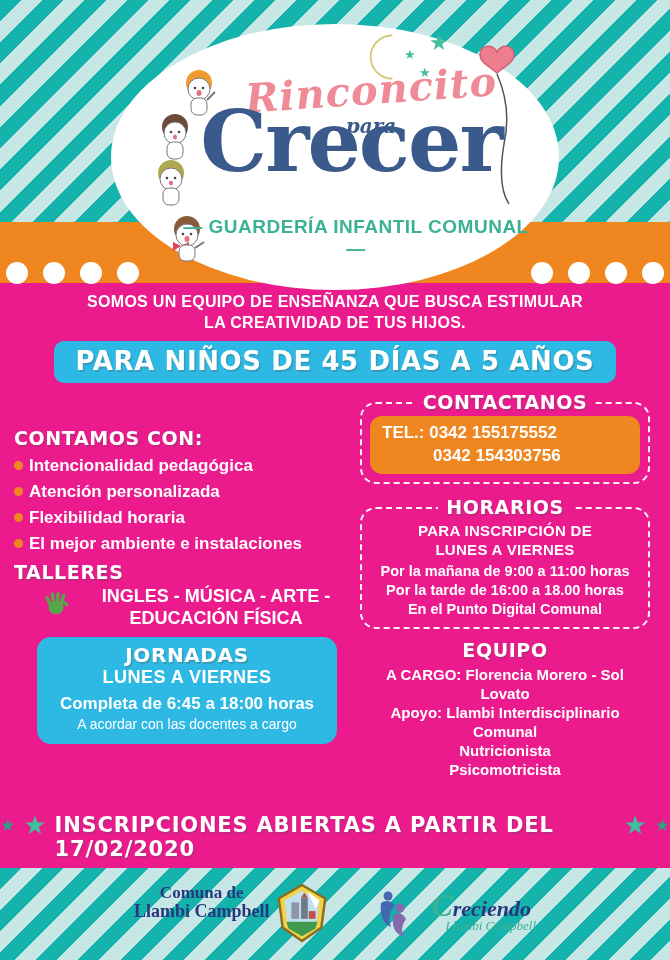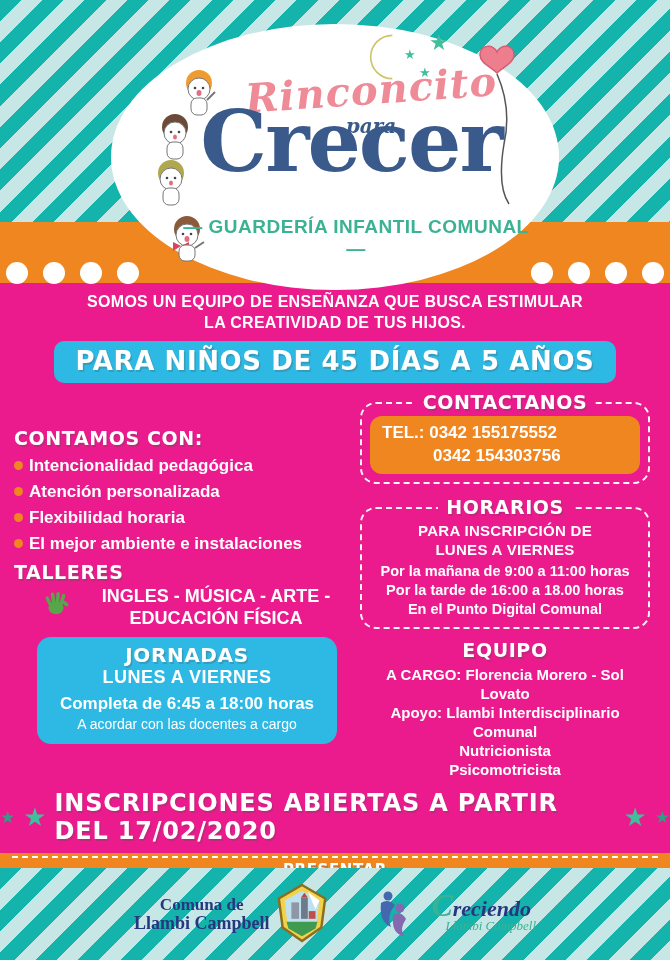--- a/index.html
+++ b/index.html
@@ -69,30 +69,30 @@
     padding:12px 8px 8px;}
   .phone-card{background:var(--orange);border-radius:12px;padding:5px 8px 7px 12px;
     font-weight:bold;font-size:17px;line-height:23px;}
   .phone-card .p2{padding-left:51px;}
   .horarios-box{text-align:center;font-weight:bold;}
   .hl-1,.hl-2{font-size:15px;line-height:19px;letter-spacing:0.3px;}
   .hl-3,.hl-4,.hl-5{font-size:14.5px;line-height:19px;}
   .hl-3{margin-top:3px;}
   .equipo-lines{text-align:center;font-weight:bold;font-size:15px;line-height:19px;margin-top:4px;}
   .insc-row{display:flex;align-items:center;justify-content:center;margin-top:10px;gap:8px;}
-  .insc-text{font-size:24px;letter-spacing:0.8px;}
+  .insc-text{font-size:21px;letter-spacing:0.8px;margin-top:24px;}
   .star-big{color:var(--star-green);font-size:26px;line-height:1;}
   .star-small{color:var(--star-green-dark);font-size:17px;line-height:1;}
   .presentar{margin-top:8px;background:var(--orange);padding:3px 12px;}
   .presentar-inner{border-top:2px dashed #fff;border-bottom:2px dashed #fff;
     text-align:center;padding:3px 0 6px;}
   .presentar-inner .ph{font-size:15px;}
   
   .footer-stripes{height:92px;display:flex;align-items:center;justify-content:center;gap:42px;}
-  .comuna-logo{display:flex;align-items:center;gap:4px;}
+  .comuna-logo{display:flex;gap:4px;}
   .comuna-text{text-align:center;color:var(--navy);font-family:"Liberation Serif",serif;
     font-weight:bold;line-height:19px;}
   .comuna-text .c1{font-size:17px;}
   .comuna-text .c2{font-size:18px;}
   .creciendo-logo{display:flex;align-items:center;gap:18px;}
   .creciendo-text{font-family:"Liberation Serif",serif;font-weight:bold;font-style:italic;
     color:var(--navy);font-size:22px;line-height:22px;}
   .creciendo-text::first-letter{color:var(--subtitle-teal);font-size:32px;}
   .creciendo-sub{font-family:"Liberation Serif",serif;font-style:italic;color:var(--subtitle-teal);
     font-size:13px;margin-top:-2px;padding-left:14px;}

